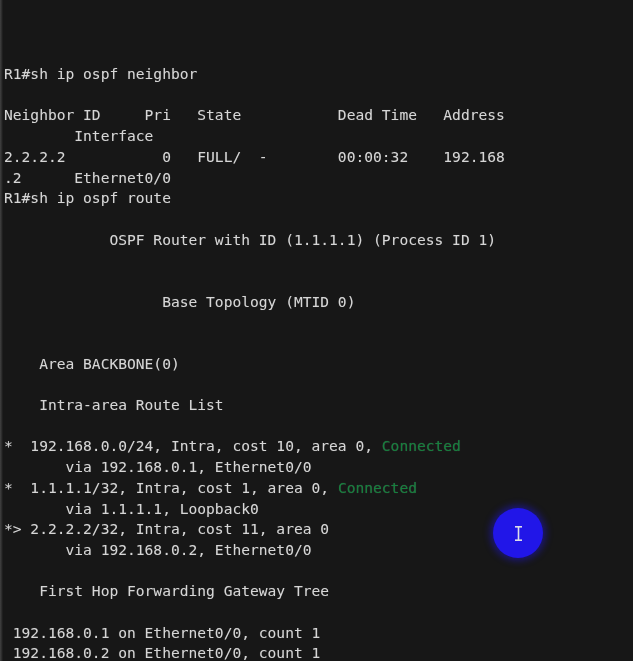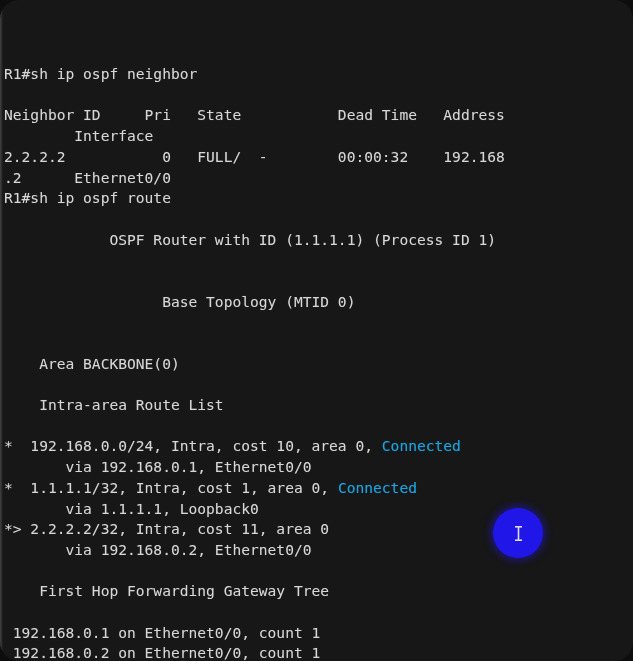--- a/index.html
+++ b/index.html
@@ -14,21 +14,20 @@
     font-family: "DejaVu Sans Mono", "Liberation Mono", monospace;
   }
 
   #terminal {
     position: relative;
     width: 633px;
     height: 661px;
     background: #171717;
     box-sizing: border-box;
     overflow: hidden;
-    border-radius: 19px;
   }
 
   
   #left-border {
     position: absolute;
     left: 0;
     top: 0;
     width: 3px;
     height: 661px;
     background: linear-gradient(to right, #4a4a4a 0px, #2a2a2a 2px, #171717 3px);
@@ -47,21 +46,21 @@
     white-space: pre;
     letter-spacing: 0px;
     text-shadow: 0 0 1px rgba(200,200,200,0.28);
   }
 
   .line {
     height: 20.7px;
     white-space: pre;
   }
 
-  .dim { color: #0ea5e9; }
+  .dim { color: #15803d; }
 
   
   #click-indicator {
     position: absolute;
     left: 493px;
     top: 508px;
     width: 50px;
     height: 50px;
     border-radius: 50%;
     background: #2116e8;

